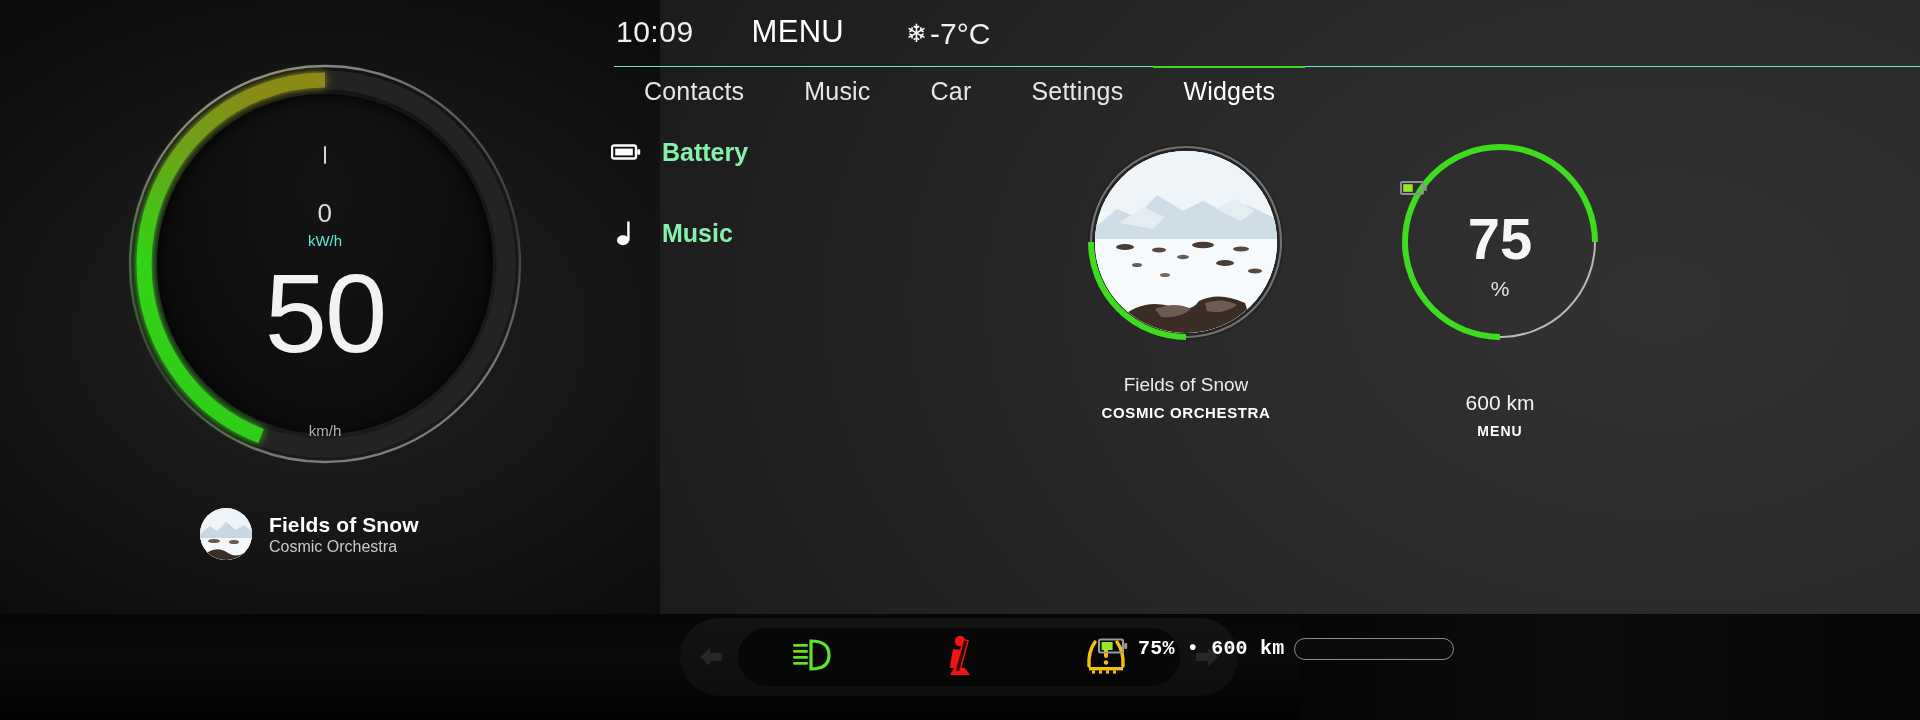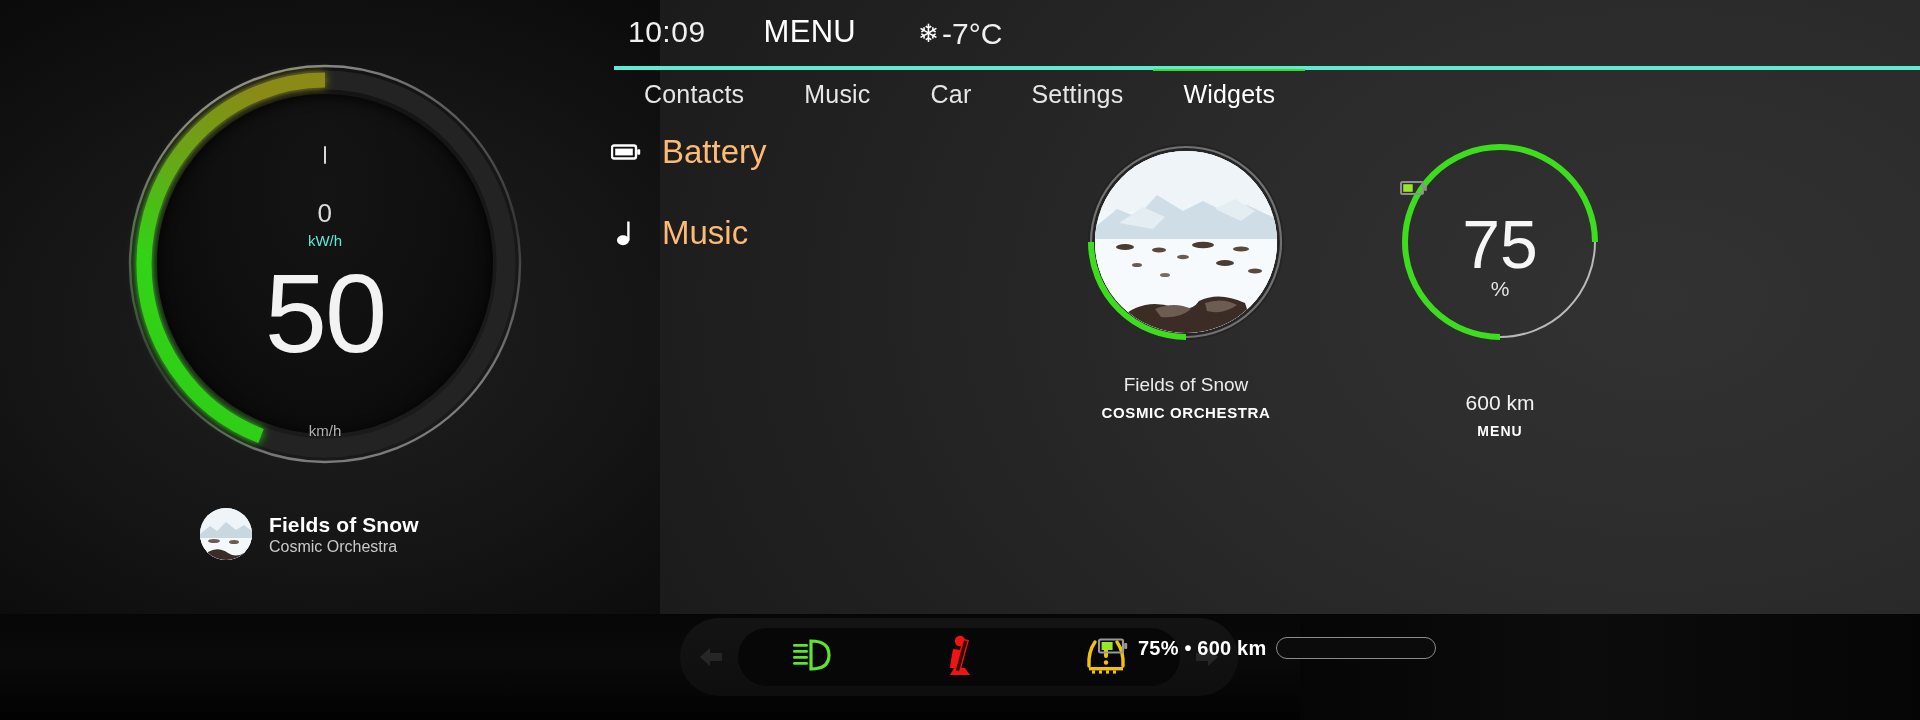--- a/index.html
+++ b/index.html
@@ -64,49 +64,49 @@
   .np-left { position:absolute; left:200px; top:508px; display:flex; align-items:center; gap:17px; }
   .np-art {
     width:52px; height:52px; border-radius:50%; overflow:hidden;
     background:#e9eff3; position:relative; flex:none;
   }
   .np-meta { display:flex; flex-direction:column; gap:1px; }
   .np-title { font-size:21px; font-weight:600; color:#ffffff; letter-spacing:.1px; }
   .np-artist { font-size:16px; font-weight:300; color:#c9c9c9; }
 
   
-  .header { position:absolute; left:616px; top:14px; display:flex; align-items:baseline; gap:0;margin-left:12px; }
+  .header { position:absolute; left:616px; top:14px; display:flex; align-items:baseline; gap:0; }
   .hdr-time { font-size:30px; font-weight:300; color:#f0f0f0; letter-spacing:.5px; }
   .hdr-menu { font-size:31px; font-weight:500; color:#ffffff; margin-left:58px; letter-spacing:.3px; }
   .hdr-temp-wrap { display:flex; align-items:center; gap:3px; margin-left:62px; }
   .hdr-snow { font-size:25px; color:#ffffff; line-height:1; }
   .hdr-temp { font-size:30px; font-weight:300; color:#f0f0f0; }
 
   
   .tabbar {
     position:absolute; left:614px; top:66px; width:1306px; height:48px;
-    border-top:4px solid #5eead4;
+    border-top:1px solid #5eead4;
     display:flex; align-items:flex-start;text-align:center;
   }
   .tab {
     position:relative; padding:10px 30px 0 30px;
     font-size:25px; font-weight:300; color:#e6e6e6; letter-spacing:.2px;
     white-space:nowrap;
   }
   .tab.active { color:#ffffff; }
   .tab.active::before {
     content:""; position:absolute; left:0; right:0; top:-1px; height:2px;
     background:#3ddc1e;
   }
 
   
   .wlist { position:absolute; left:610px; top:130px; width:260px; }
   .wrow { display:flex; align-items:center; gap:20px; height:44px; margin-bottom:37px; }
   .wicon { width:32px; display:flex; align-items:center; justify-content:center; flex:none; }
-  .wlabel { font-size:33px; font-weight:400; color:#fdba74; }
+  .wlabel { font-size:25px; font-weight:700; color:#86efac; }
 
   
   .albumw { position:absolute; left:1086px; top:142px; width:210px; }
   .album-ring { position:relative; width:200px; height:200px; }
   .album-ring svg { position:absolute; left:0; top:0; }
   .album-img {
     position:absolute; left:9px; top:9px; width:182px; height:182px;
     border-radius:50%; overflow:hidden; background:#dfe8ee;
   }
   .album-title {
@@ -118,21 +118,21 @@
     font-size:15px; font-weight:700; color:#ffffff; letter-spacing:.6px;
   }
 
   
   .rangew { position:absolute; left:1400px; top:142px; width:200px; }
   .range-ring { position:relative; width:200px; height:200px; }
   .range-ring svg { position:absolute; left:0; top:0; }
   .range-batt { position:absolute; left:0; right:0; top:38px; display:flex; justify-content:center; }
   .range-num {
     position:absolute; left:0; right:0; top:68px; text-align:center;
-    font-size:68px; font-weight:400; color:#f6f6f6; line-height:1;
+    font-size:58px; font-weight:700; color:#f6f6f6; line-height:1;
   }
   .range-pct {
     position:absolute; left:0; right:0; top:135px; text-align:center;
     font-size:21px; font-weight:300; color:#e2e2e2;
   }
   .range-km {
     margin-top:49px; text-align:center; width:200px;
     font-size:21px; font-weight:400; color:#f2f2f2;
   }
   .range-lbl {
@@ -150,21 +150,21 @@
   .pod-inner {
     position:absolute; left:58px; top:10px; width:442px; height:58px;
     border-radius:29px; background:#070707;
     display:flex; align-items:center; justify-content:space-around;
   }
   .pod-arrow { position:absolute; top:28px; opacity:.75; }
   .pod-arrow.left { left:18px; }
   .pod-arrow.right { right:18px; }
 
   
-  .bstrip { position:absolute; left:1098px; top:637px; display:flex; gap:10px; }
+  .bstrip { position:absolute; left:1098px; top:637px; display:flex; align-items:center; gap:10px;font-family:Liberation Mono, monospace; }
   .bstrip-text { font-size:20px; font-weight:700; color:#ffffff; letter-spacing:.2px; }
   .bstrip-bar {
     width:160px; height:22px; border-radius:11px;
     border:1.5px solid #8b8b8b; background:#0b0b0b;
     padding:3px; position:relative;
   }
   .bstrip-fill { height:100%; border-radius:8px; background:#3ddc1e; }
 </style>
 </head>
 <body>

